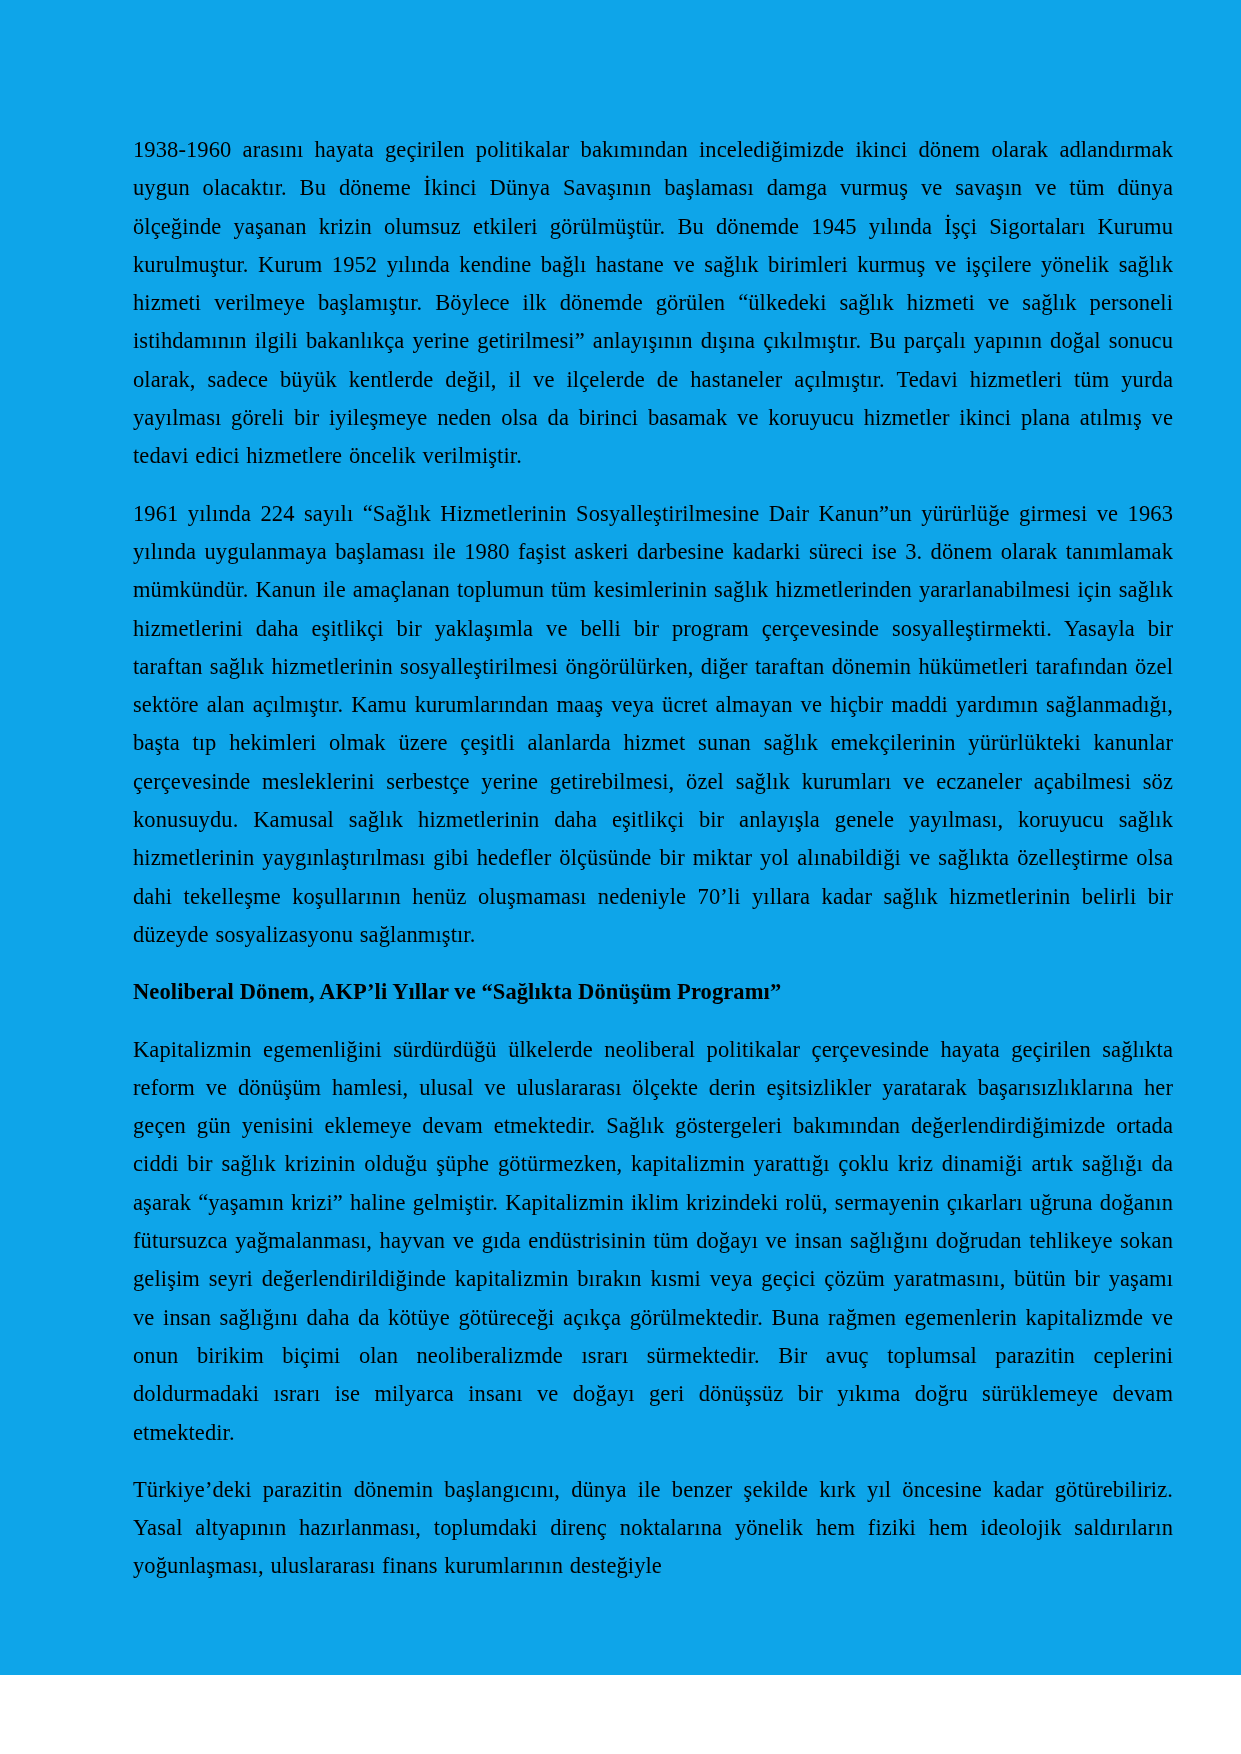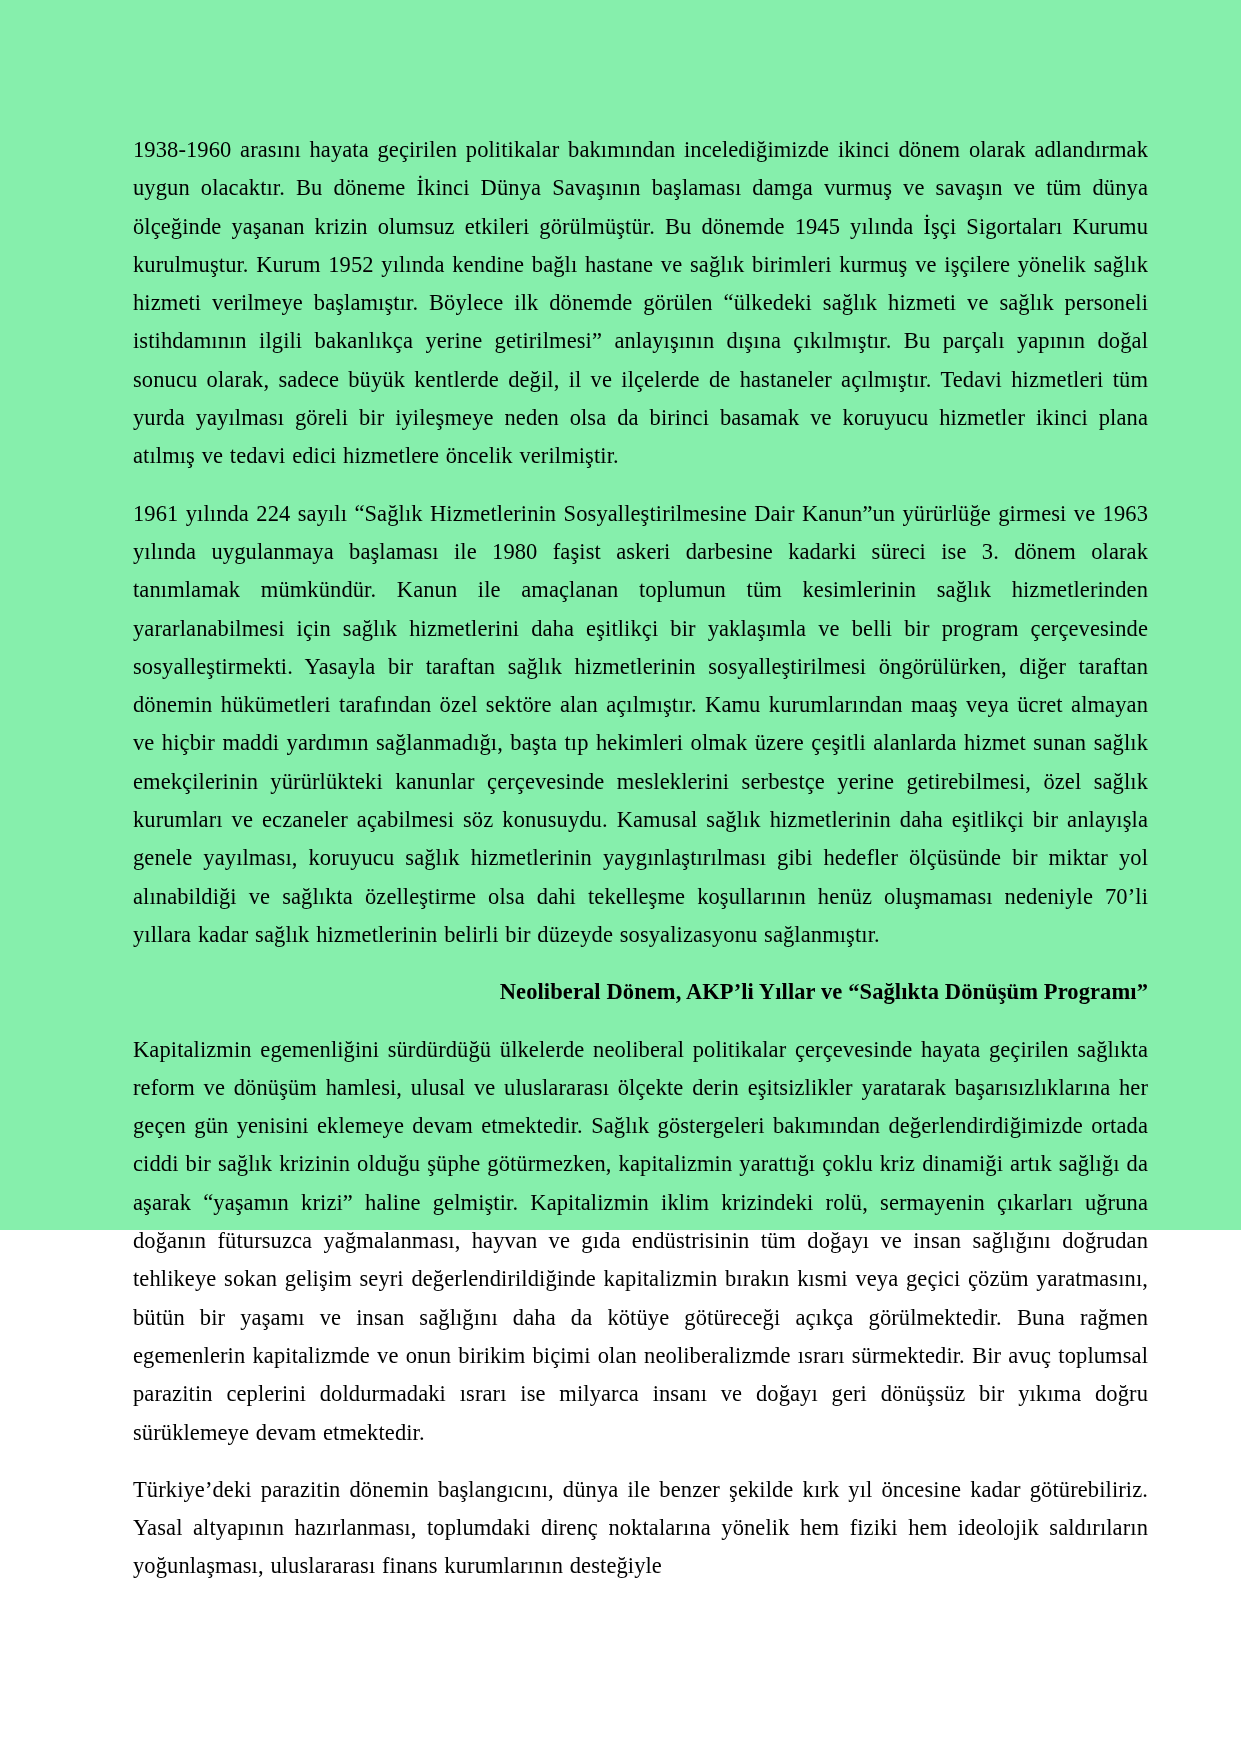--- a/index.html
+++ b/index.html
@@ -10,38 +10,38 @@
     body {
       width: 1241px;
       height: 1754px;
       font-family: "Liberation Serif", "DejaVu Serif", serif;
       color: #000000;
       overflow: hidden;
     }
     .page {
       box-sizing: border-box;
       width: 1241px;
-      height: 1230px;
-      padding: 131px 93px 0 133px;
-      background: #86efac;
+      height: 1675px;
+      padding: 131px 68px 0 133px;
+      background: #0ea5e9;
     }
     .page p {
       margin: 0 0 19px 0;
       font-size: 22.5px;
       line-height: 38.3px;
       text-align: justify;
       letter-spacing: 0.1px;
       word-spacing: 1px;
     }
     .page h2 {
       margin: 0 0 19px 0;
       font-size: 22.5px;
       line-height: 38.3px;
       font-weight: bold;
-      text-align: right;
+      text-align: left;
       letter-spacing: 0.1px;
     }
   </style>
 </head>
 <body>
 
 <div class="page">
   <p>1938-1960 arasını hayata geçirilen politikalar bakımından incelediğimizde ikinci dönem olarak adlandırmak uygun olacaktır. Bu döneme İkinci Dünya Savaşının başlaması damga vurmuş ve savaşın ve tüm dünya ölçeğinde yaşanan krizin olumsuz etkileri görülmüştür. Bu dönemde 1945 yılında İşçi Sigortaları Kurumu kurulmuştur. Kurum 1952 yılında kendine bağlı hastane ve sağlık birimleri kurmuş ve işçilere yönelik sağlık hizmeti verilmeye başlamıştır. Böylece ilk dönemde görülen “ülkedeki sağlık hizmeti ve sağlık personeli istihdamının ilgili bakanlıkça yerine getirilmesi” anlayışının dışına çıkılmıştır. Bu parçalı yapının doğal sonucu olarak, sadece büyük kentlerde değil, il ve ilçelerde de hastaneler açılmıştır. Tedavi hizmetleri tüm yurda yayılması göreli bir iyileşmeye neden olsa da birinci basamak ve koruyucu hizmetler ikinci plana atılmış ve tedavi edici hizmetlere öncelik verilmiştir.</p>
 
   <p>1961 yılında 224 sayılı “Sağlık Hizmetlerinin Sosyalleştirilmesine Dair Kanun”un yürürlüğe girmesi ve 1963 yılında uygulanmaya başlaması ile 1980 faşist askeri darbesine kadarki süreci ise 3. dönem olarak tanımlamak mümkündür. Kanun ile amaçlanan toplumun tüm kesimlerinin sağlık hizmetlerinden yararlanabilmesi için sağlık hizmetlerini daha eşitlikçi bir yaklaşımla ve belli bir program çerçevesinde sosyalleştirmekti. Yasayla bir taraftan sağlık hizmetlerinin sosyalleştirilmesi öngörülürken, diğer taraftan dönemin hükümetleri tarafından özel sektöre alan açılmıştır. Kamu kurumlarından maaş veya ücret almayan ve hiçbir maddi yardımın sağlanmadığı, başta tıp hekimleri olmak üzere çeşitli alanlarda hizmet sunan sağlık emekçilerinin yürürlükteki kanunlar çerçevesinde mesleklerini serbestçe yerine getirebilmesi, özel sağlık kurumları ve eczaneler açabilmesi söz konusuydu. Kamusal sağlık hizmetlerinin daha eşitlikçi bir anlayışla genele yayılması, koruyucu sağlık hizmetlerinin yaygınlaştırılması gibi hedefler ölçüsünde bir miktar yol alınabildiği ve sağlıkta özelleştirme olsa dahi tekelleşme koşullarının henüz oluşmaması nedeniyle 70’li yıllara kadar sağlık hizmetlerinin belirli bir düzeyde sosyalizasyonu sağlanmıştır.</p>

